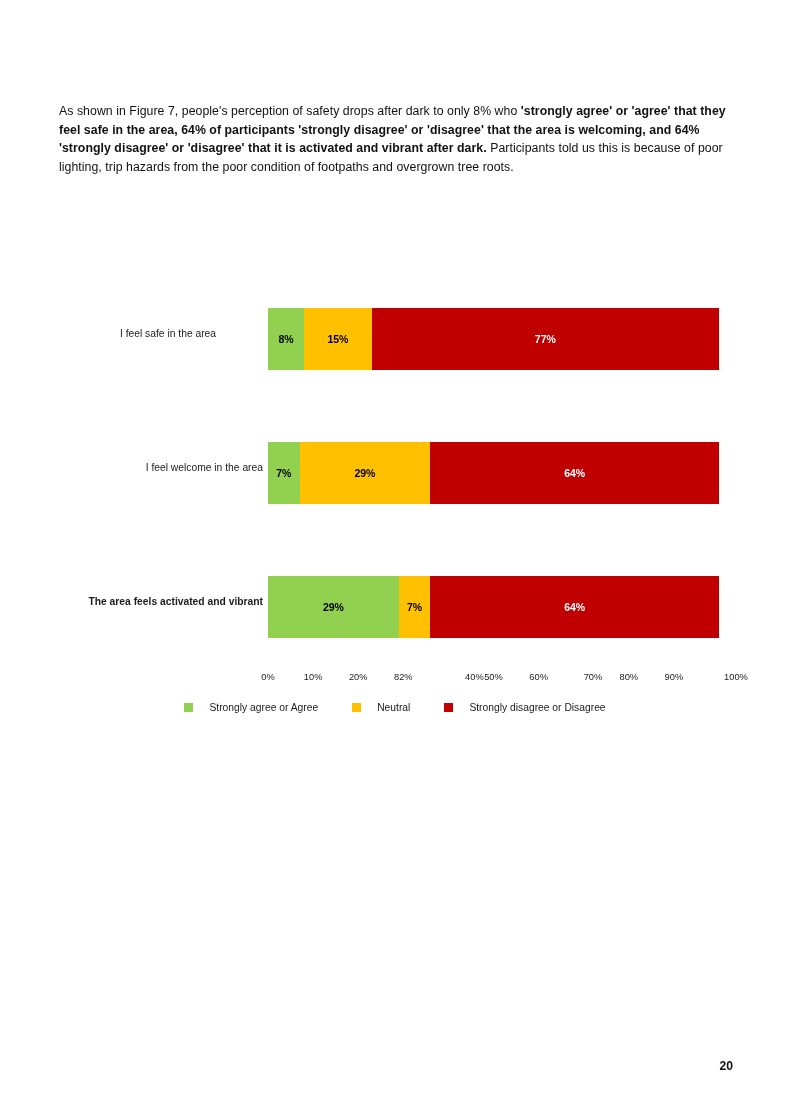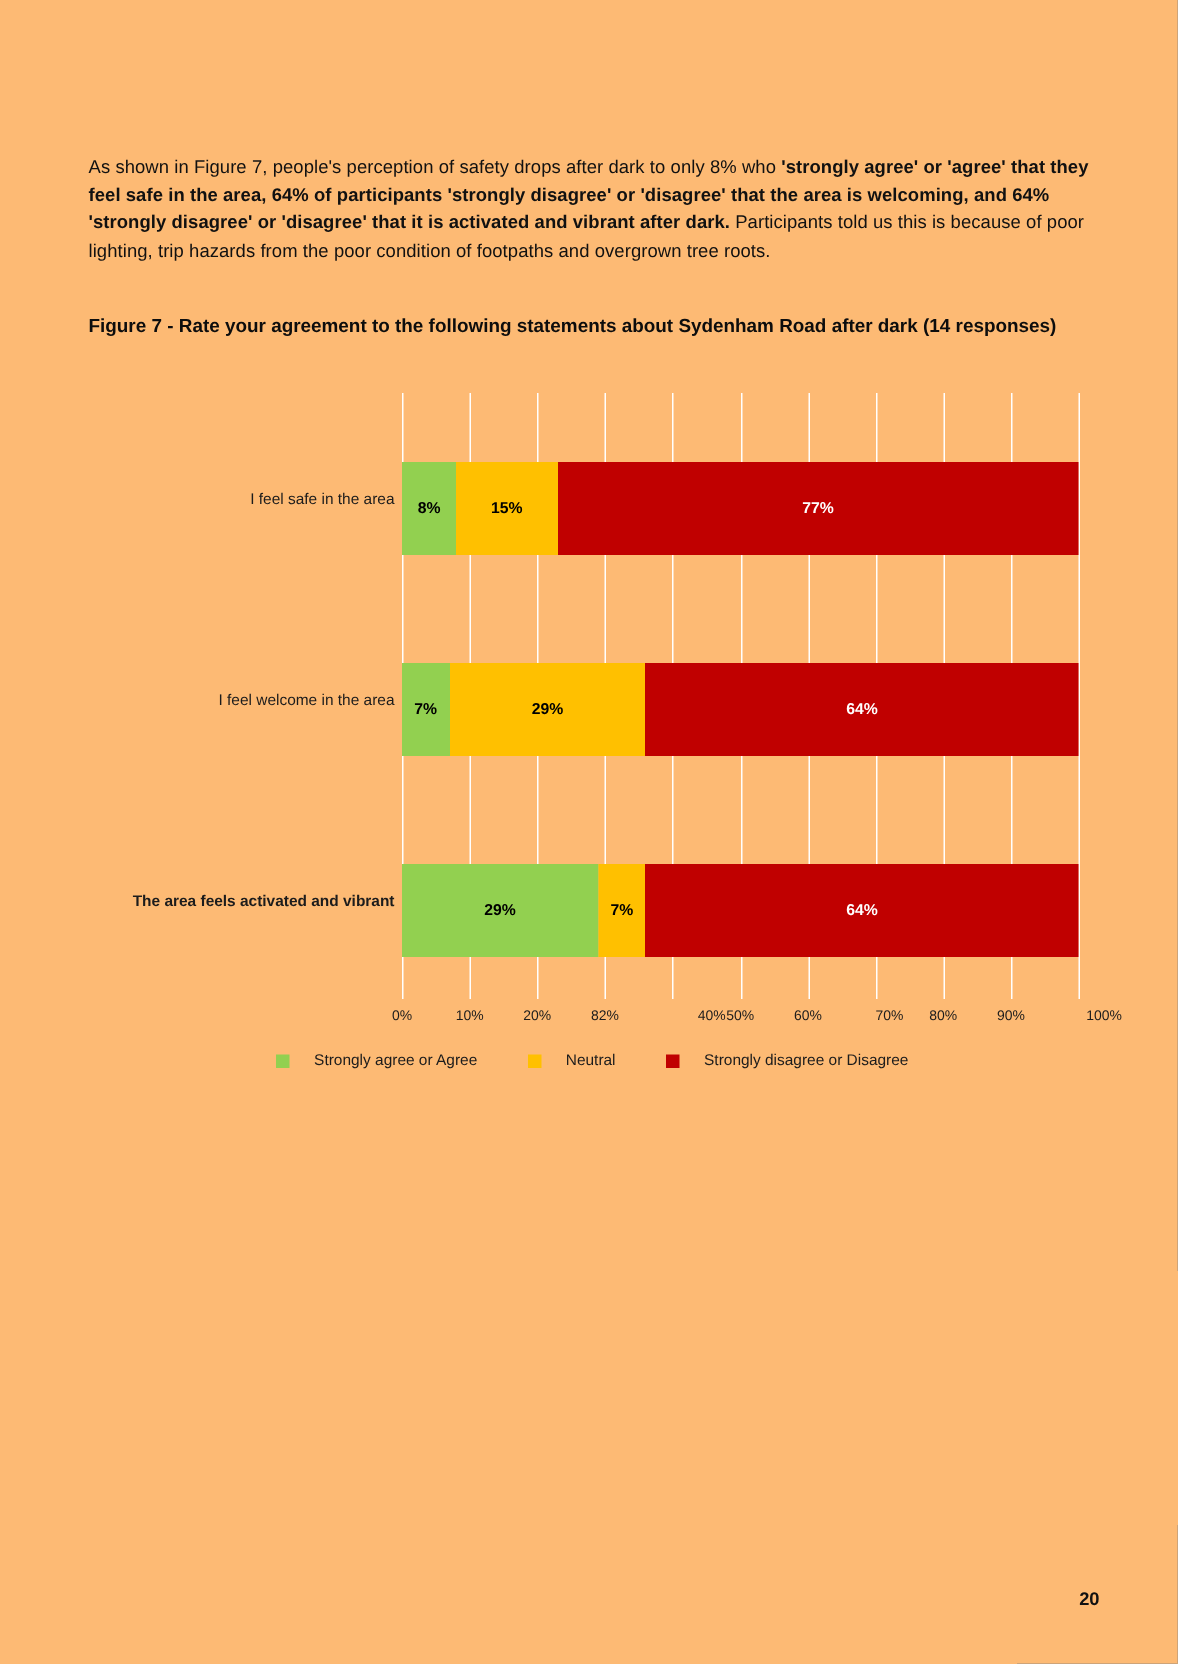--- a/index.html
+++ b/index.html
@@ -11,21 +11,21 @@
     width: 785px;
     height: 1109px;
     position: relative;
     font-family: "Liberation Sans", sans-serif;
     color: #1a1a1a;
     overflow: hidden;
   }
   .page {
     position: absolute;
     inset: 0;
-    background: #fdba74;
+    background: #ffffff;
   }
   .body-copy {
     position: absolute;
     left: 59px;
     top: 90px;
     width: 675px;
     font-size: 12.3px;
     line-height: 18.6px;
     color: #111111;
     letter-spacing: 0.05px;
@@ -136,21 +136,20 @@
     color: #111111;
   }
 </style>
 </head>
 <body>
 
 <div class="page">
 
   <p class="body-copy"><span>As shown in Figure 7, people's perception of safety drops after dark to only 8% who </span><b>'strongly agree' or 'agree' that they feel safe in the area, 64% of participants 'strongly disagree' or 'disagree' that the area is welcoming, and 64% 'strongly disagree' or 'disagree' that it is activated and vibrant after dark.</b><span> Participants told us this is because of poor lighting, trip hazards from the poor condition of footpaths and overgrown tree roots.</span></p>
 
-  <div class="fig-caption">Figure 7 - Rate your agreement to the following statements about Sydenham Road after dark (14 responses)</div>
 
   <div class="chart">
     <div class="plot" id="plot">
         <div class="gridline" style="left: 0px;"></div>
         <div class="gridline" style="left: 45.1px;"></div>
         <div class="gridline" style="left: 90.2px;"></div>
         <div class="gridline" style="left: 135.3px;"></div>
         <div class="gridline" style="left: 180.4px;"></div>
         <div class="gridline" style="left: 225.5px;"></div>
         <div class="gridline" style="left: 270.6px;"></div>
@@ -194,20 +193,20 @@
         </div>
         <div class="legend-item">
           <span class="swatch" style="background: rgb(255, 192, 0);"></span>
           <span>Neutral</span>
         </div>
         <div class="legend-item">
           <span class="swatch" style="background: rgb(192, 0, 0);"></span>
           <span>Strongly disagree or Disagree</span>
         </div>
       </div>
-  <div class="cat-label" style="top: 70px;">I feel safe in the area</div>
+  <div class="cat-label" style="top: 70px; text-align: center;">I feel safe in the area</div>
       <div class="cat-label" style="top: 204px;">I feel welcome in the area</div>
       <div class="cat-label" style="top: 338px; font-weight: bold;">The area feels activated and vibrant</div>
     </div>
 
   <div class="footer-page">20</div>
 
 </div>
 
 </body></html>

